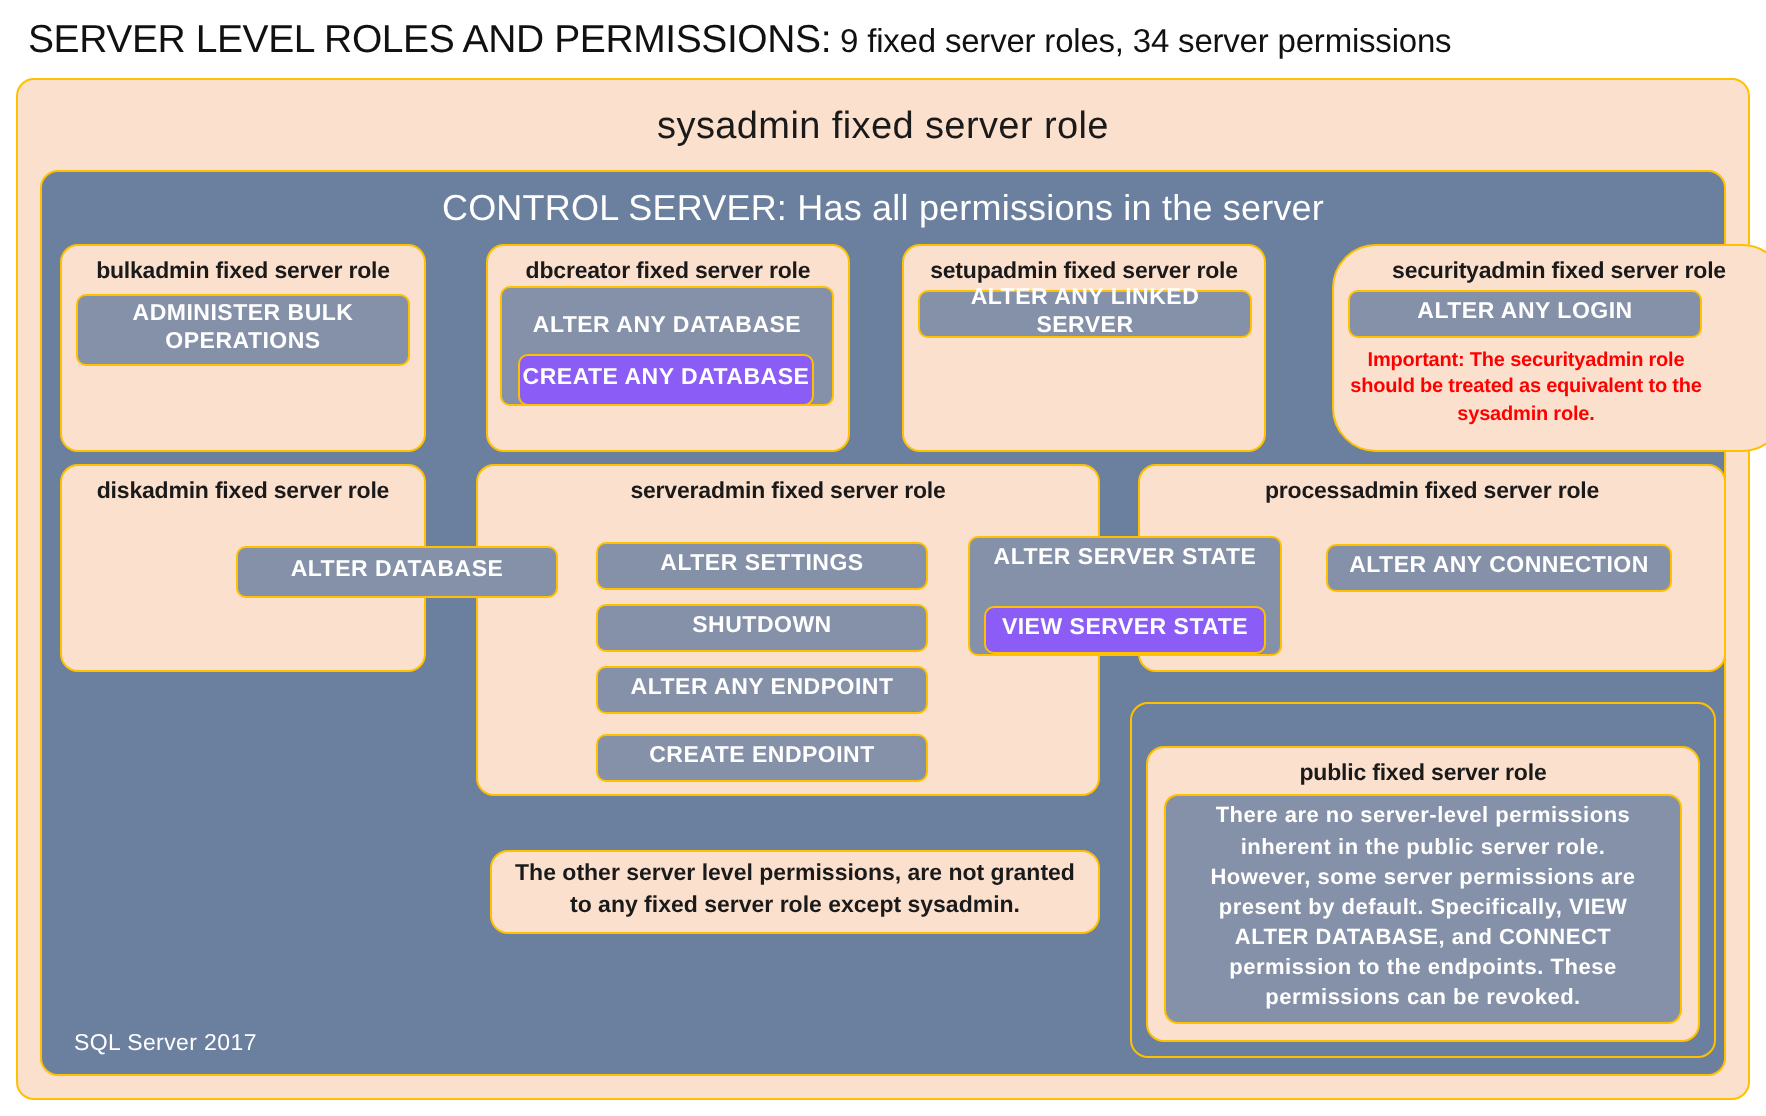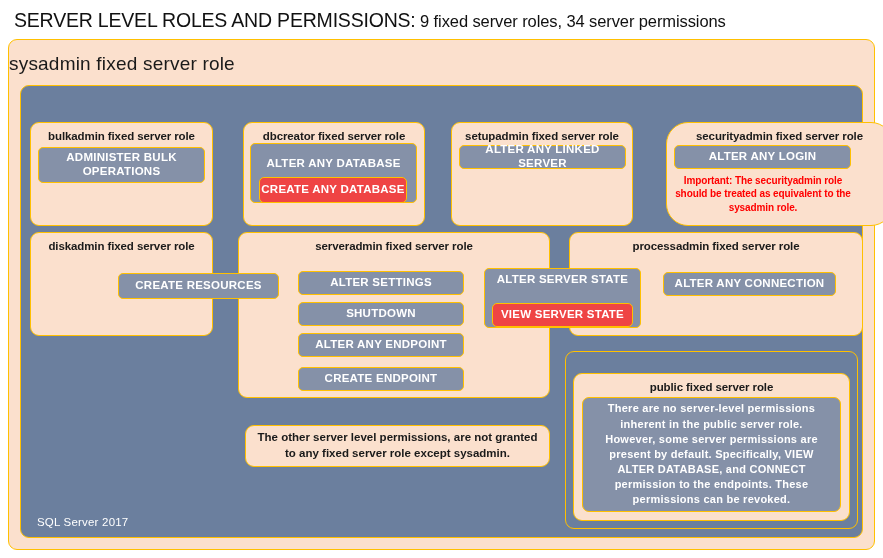--- a/index.html
+++ b/index.html
@@ -52,41 +52,41 @@
     color: #ffffff;
     font-size: 11.5px;
     font-weight: bold;
     letter-spacing: 0.25px;
     display: flex;
     align-items: center;
     justify-content: center;
     text-align: center;
     line-height: 1.18;
   }
-  .perm.dark { background: #ef4444; text-align: right; }
+  .perm.dark { background: #8b5cf6; text-align: right; }
 
   .role-title {
     position: absolute;
     left: 0;
     right: 0;
     text-align: center;
     font-size: 11.5px;
     font-weight: bold;
     color: #1a1a1a;
     letter-spacing: -0.1px;
   }
 
   
   #sysadmin-panel {
     left: 8px; top: 39px; width: 867px; height: 511px;
   }
   #sysadmin-label {
     position: absolute;
     left: 0; right: 0; top: 13px;
-    text-align: left;
+    text-align: center;
     font-size: 19px;
     color: #1a1a1a;
     letter-spacing: 0.2px;
   }
   #control-server-panel {
     left: 20px; top: 85px; width: 843px; height: 453px;
   }
   #control-server-label {
     position: absolute;
     left: 0; right: 0; top: 8px;
@@ -221,20 +221,21 @@
 
 <div id="title-bar">
   <span id="title-main">SERVER LEVEL ROLES AND PERMISSIONS:</span><span id="title-sub"> 9 fixed server roles, 34 server permissions</span>
 </div>
 
 <div id="sysadmin-panel" class="panel peach">
   <div id="sysadmin-label">sysadmin  fixed  server  role</div>
 </div>
 
 <div id="control-server-panel" class="panel slate">
+  <div id="control-server-label">CONTROL SERVER: Has all permissions in the server</div>
   <div id="sql-version">SQL Server 2017</div>
 </div>
 
 <div id="bulkadmin-box" class="panel peach">
   <div id="bulkadmin-title" class="role-title">bulkadmin  fixed server role</div>
 </div>
 <div id="administer-bulk-operations" class="perm">ADMINISTER  BULK OPERATIONS</div>
 
 <div id="dbcreator-box" class="panel peach">
   <div id="dbcreator-title" class="role-title">dbcreator fixed server role</div>
@@ -258,21 +259,21 @@
 </div>
 
 <div id="serveradmin-box" class="panel peach">
   <div id="serveradmin-title" class="role-title">serveradmin fixed server role</div>
 </div>
 
 <div id="processadmin-box" class="panel peach">
   <div id="processadmin-title" class="role-title">processadmin  fixed server role</div>
 </div>
 
-<div id="alter-resources" class="perm">CREATE RESOURCES</div>
+<div id="alter-resources" class="perm">ALTER DATABASE</div>
 
 <div id="alter-settings" class="perm">ALTER SETTINGS</div>
 <div id="shutdown" class="perm">SHUTDOWN</div>
 <div id="alter-any-endpoint" class="perm">ALTER ANY ENDPOINT</div>
 <div id="create-endpoint" class="perm">CREATE  ENDPOINT</div>
 
 <div id="alter-server-state" class="perm">ALTER SERVER STATE</div>
 <div id="view-server-state" class="perm dark">VIEW SERVER STATE</div>
 
 <div id="alter-any-connection" class="perm">ALTER ANY CONNECTION</div>

